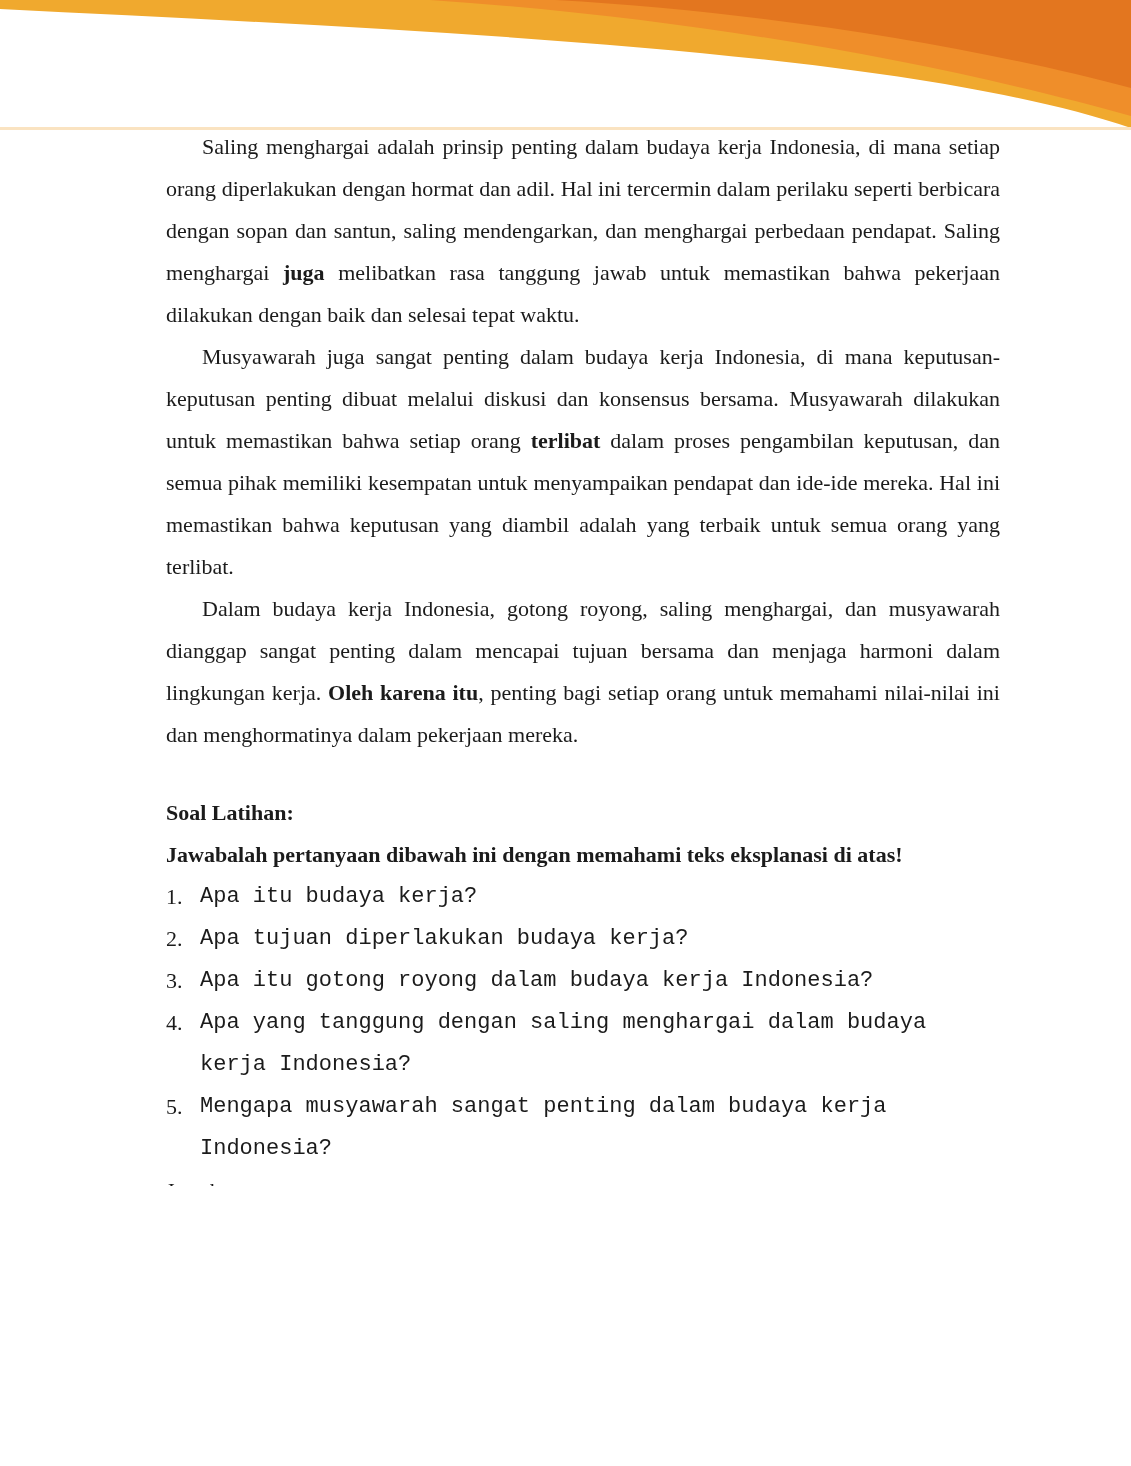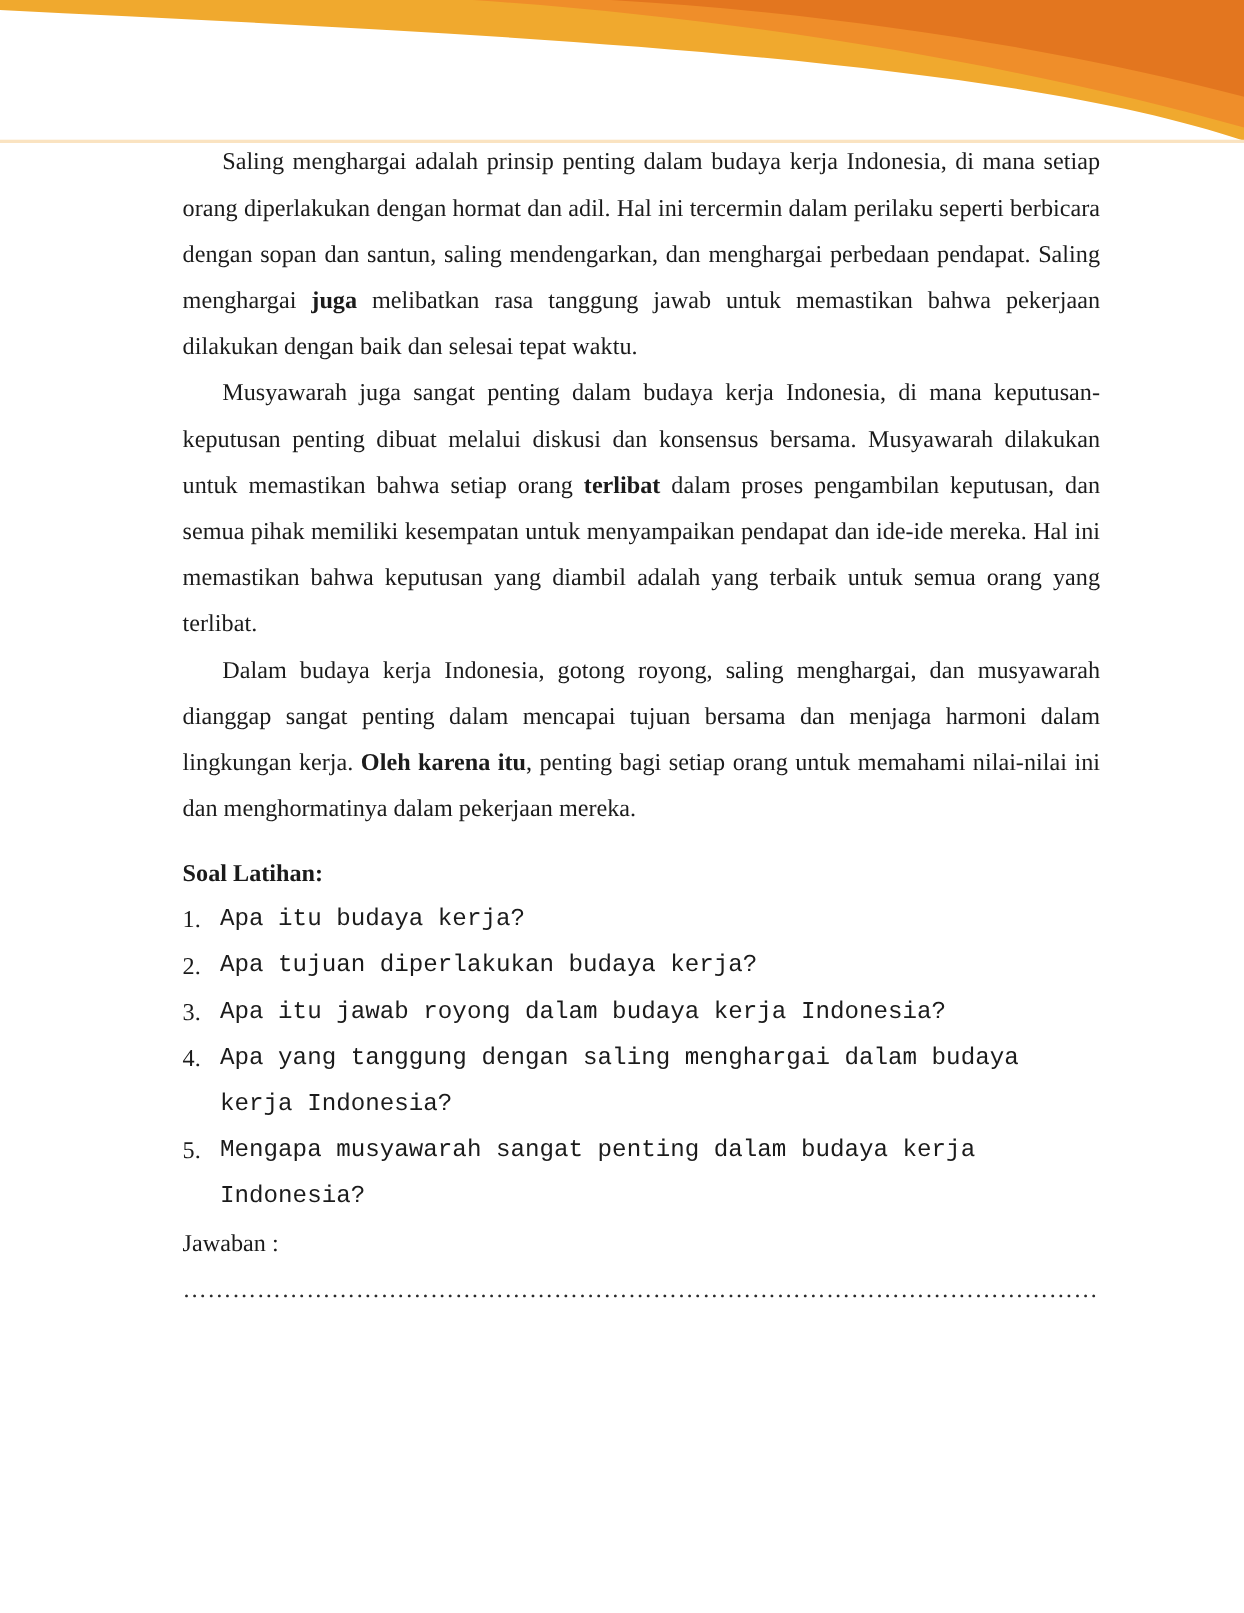--- a/index.html
+++ b/index.html
@@ -33,21 +33,21 @@
     width: 834px;
     font-size: 22px;
     line-height: 42px;
   }
   .body-para {
     text-align: justify;
     text-indent: 36px;
   }
   .body-para b { font-weight: bold; }
   .exercise-heading {
-    margin-top: 17px;
+    margin-top: 36px;
     font-weight: bold;
   }
   .exercise-instruction {
     font-weight: bold;
   }
   .question-row {
     display: flex;
   }
   .question-num {
     width: 34px;
@@ -117,32 +117,33 @@
 
   <div class="content">
 
     <p class="body-para"><span>Saling menghargai adalah prinsip penting dalam budaya kerja Indonesia, di mana setiap orang diperlakukan dengan hormat dan adil. Hal ini tercermin dalam perilaku seperti berbicara dengan sopan dan santun, saling mendengarkan, dan menghargai perbedaan pendapat. Saling menghargai </span><b>juga</b><span> melibatkan rasa tanggung jawab untuk memastikan bahwa pekerjaan dilakukan dengan baik dan selesai tepat waktu.</span></p>
 
     <p class="body-para"><span>Musyawarah juga sangat penting dalam budaya kerja Indonesia, di mana keputusan-keputusan penting dibuat melalui diskusi dan konsensus bersama. Musyawarah dilakukan untuk memastikan bahwa setiap orang </span><b>terlibat</b><span> dalam proses pengambilan keputusan, dan semua pihak memiliki kesempatan untuk menyampaikan pendapat dan ide-ide mereka. Hal ini memastikan bahwa keputusan yang diambil adalah yang terbaik untuk semua orang yang terlibat.</span></p>
 
     <p class="body-para"><span>Dalam budaya kerja Indonesia, gotong royong, saling menghargai, dan musyawarah dianggap sangat penting dalam mencapai tujuan bersama dan menjaga harmoni dalam lingkungan kerja. </span><b>Oleh karena itu</b><span>, penting bagi setiap orang untuk memahami nilai-nilai ini dan menghormatinya dalam pekerjaan mereka.</span></p>
 
     <div class="exercise-heading">Soal Latihan:</div>
+    <div class="exercise-instruction">Jawabalah pertanyaan dibawah ini dengan memahami teks eksplanasi di atas!</div>
 
     <div class="question-row">
       <span class="question-num">1.</span>
       <span class="question-text">Apa itu budaya kerja?</span>
     </div>
     <div class="question-row">
       <span class="question-num">2.</span>
       <span class="question-text">Apa tujuan diperlakukan budaya kerja?</span>
     </div>
     <div class="question-row">
       <span class="question-num">3.</span>
-      <span class="question-text">Apa itu jawab royong dalam budaya kerja Indonesia?</span>
+      <span class="question-text">Apa itu gotong royong dalam budaya kerja Indonesia?</span>
     </div>
     <div class="question-row">
       <span class="question-num">4.</span>
       <span class="question-text">Apa yang tanggung dengan saling menghargai dalam budaya kerja Indonesia?</span>
     </div>
     <div class="question-row">
       <span class="question-num">5.</span>
       <span class="question-text">Mengapa musyawarah sangat penting dalam budaya kerja Indonesia?</span>
     </div>
 

